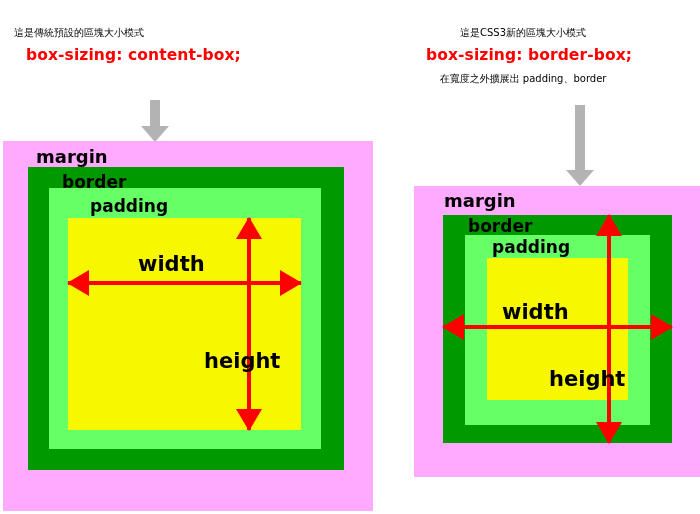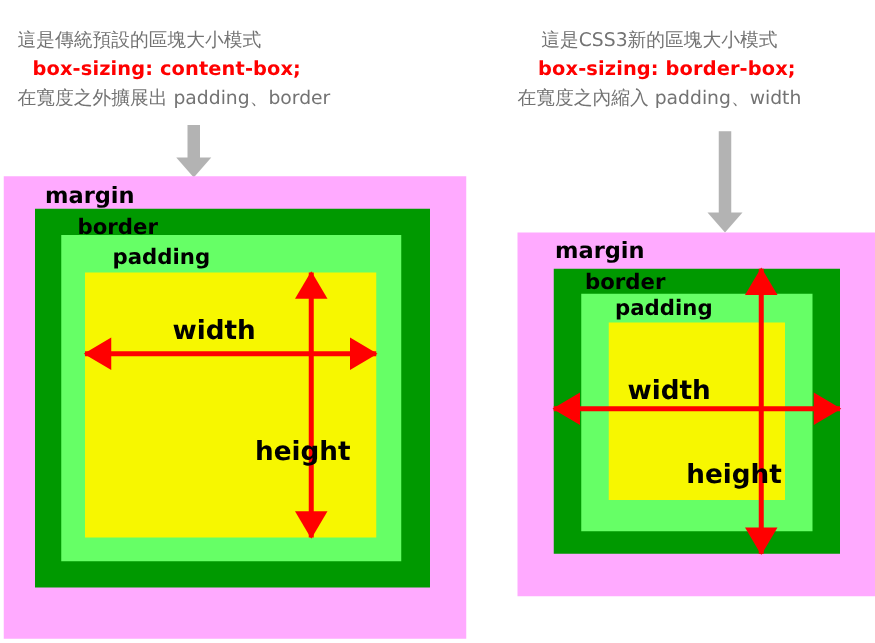--- a/index.html
+++ b/index.html
@@ -8,22 +8,22 @@
     background:#ffffff;
     font-family:"DejaVu Sans","Liberation Sans",sans-serif;
     position:relative;overflow:hidden;
   }
   .stage{position:absolute;left:0;top:0;width:700px;height:514px;}
 
   
   .hdr{position:absolute;}
   .hdr .line{
     white-space:nowrap;
-    color:#737373;
-    font-size:15px;
+    color:#000000;
+    font-size:10px;
     line-height:23px;
     letter-spacing:0px;
   }
   .hdr .line.code{
     color:#ff0000;
     font-weight:bold;
     font-size:15.5px;
     letter-spacing:0.1px;
     margin-left:12px;
   }
@@ -116,27 +116,26 @@
   #red-height-right{left:609px;top:215px; height:228px;}
 </style>
 </head>
 <body style="background: rgb(255, 255, 255);">
 
 <div class="stage">
 
   <div class="hdr" id="hdr-left">
     <div class="line">這是傳統預設的區塊大小模式</div>
     <div class="line code" style="color: rgb(255, 0, 0);">box-sizing: content-box;</div>
-    <div class="line">在寬度之外擴展出 padding、border</div>
   </div>
 
   <div class="hdr" id="hdr-right">
     <div class="line">這是CSS3新的區塊大小模式</div>
     <div class="line code" style="color: rgb(255, 0, 0);">box-sizing: border-box;</div>
-    <div class="line">在寬度之內縮入 padding、width</div>
+    <div class="line">在寬度之外擴展出 padding、border</div>
   </div>
 
   <div class="gray-arrow" id="gray-arrow-left">
     <div class="shaft" style="background: rgb(179, 179, 179);"></div>
     <div class="head" style="border-top-color: rgb(179, 179, 179);"></div>
   </div>
   <div class="gray-arrow" id="gray-arrow-right">
     <div class="shaft" style="background: rgb(179, 179, 179);"></div>
     <div class="head" style="border-top-color: rgb(179, 179, 179);"></div>
   </div>

